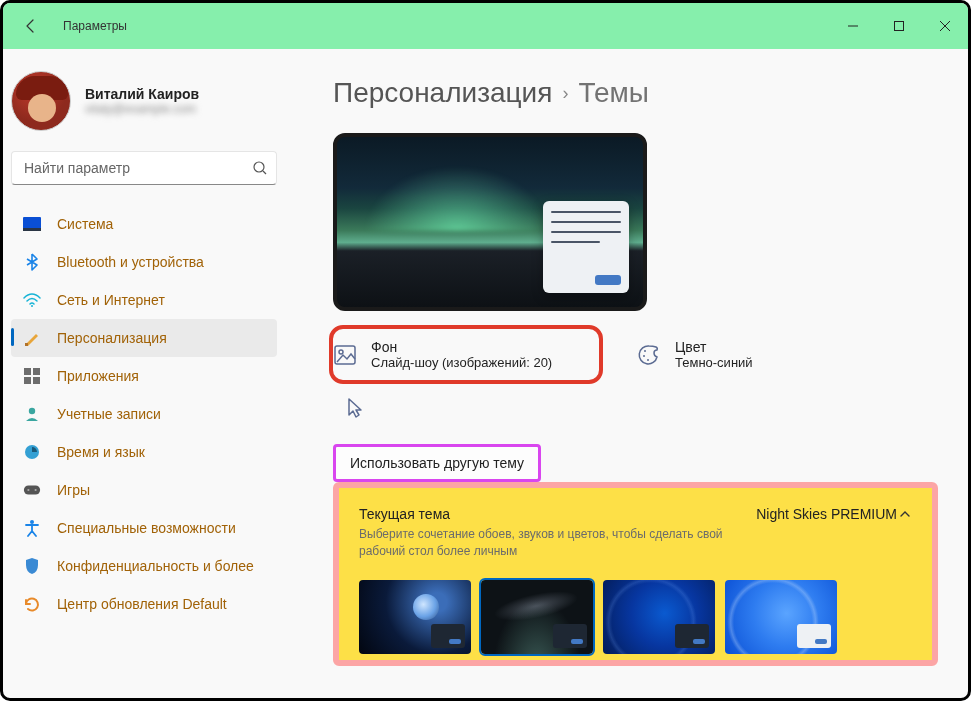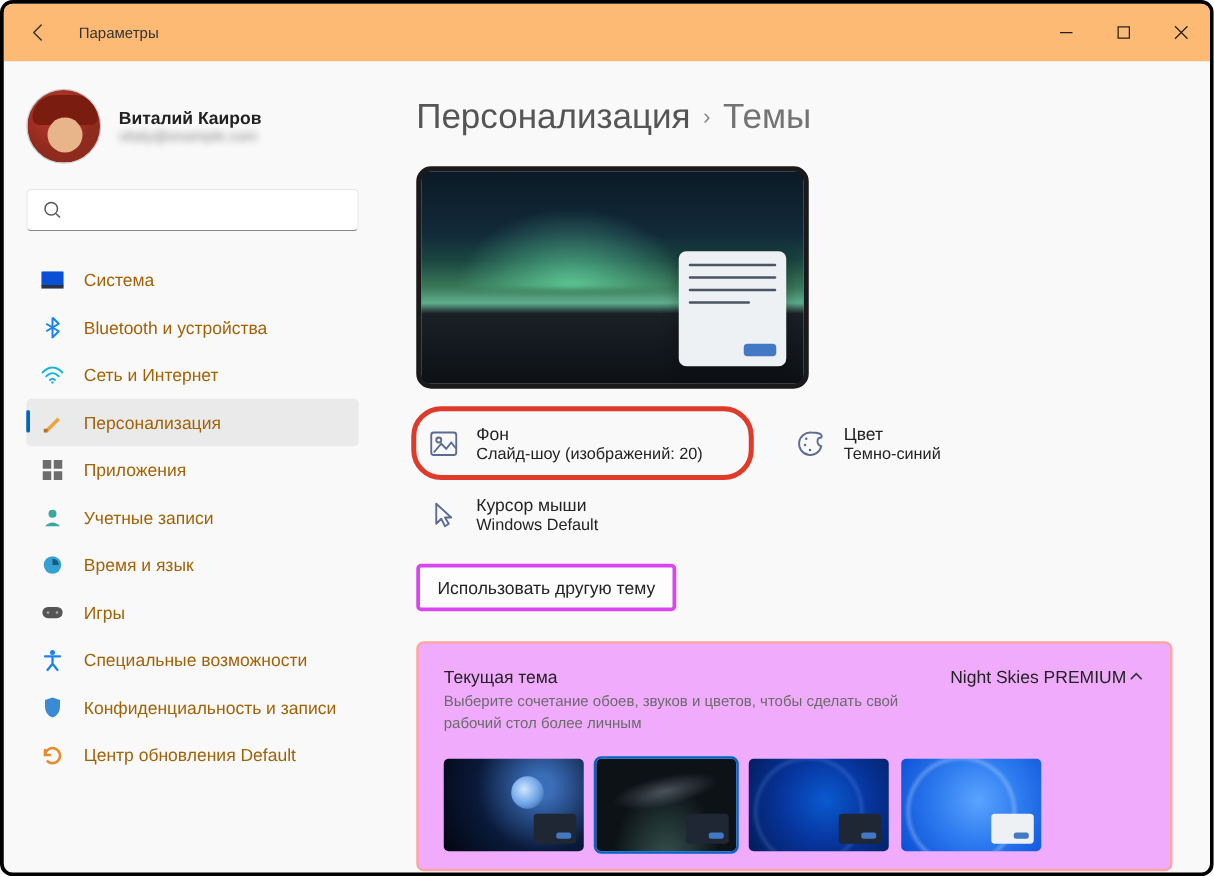--- a/index.html
+++ b/index.html
@@ -1,28 +1,28 @@
 <!DOCTYPE html>
 <html><head>
 <meta charset="utf-8">
 <style>
   * { box-sizing: border-box; margin: 0; padding: 0; }
   html, body { width: 971px; height: 701px; font-family: "Segoe UI", Arial, sans-serif; background: #fff; overflow: hidden; }
   .window { width: 971px; height: 701px; border: 3px solid #000; border-radius: 10px; background: #f9f9f9; position: relative; overflow: hidden; }
 
   
-  .titlebar { height: 46px; display: flex; align-items: center; padding-left: 12px; background: #fdba74; }
+  .titlebar { height: 46px; display: flex; align-items: center; padding-left: 12px; background: #86efac; }
   .back-btn { width: 32px; height: 32px; display: flex; align-items: center; justify-content: center; color: #444; border-radius: 4px; }
   .title-text { margin-left: 16px; font-size: 12px; color: #333; }
   .winbtns { margin-left: auto; display: flex; }
   .winbtn { width: 46px; height: 46px; display: flex; align-items: center; justify-content: center; color: #222; }
 
   
   .body { display: flex; height: calc(100% - 46px); }
-  .sidebar { width: 300px; padding: 8px 6px 0 18px; }
+  .sidebar { width: 300px; padding: 8px 6px 0 8px; }
   .main { flex: 1; padding: 28px 30px 0 30px; overflow: hidden; position: relative; }
 
   
   .profile { display: flex; align-items: center; gap: 14px; margin-bottom: 20px; margin-top: 14px; }
   .avatar-circle { width: 60px; height: 60px; border-radius: 50%; background: radial-gradient(circle at 40% 30%, #c0392b 0%, #8e2a1e 60%); border: 1px solid #ccc; position: relative; overflow: hidden; }
   .avatar-face { position: absolute; width: 28px; height: 28px; background: #e8b48a; border-radius: 50%; top: 22px; left: 16px; }
   .avatar-hat { position: absolute; width: 52px; height: 24px; background: #7a1c10; border-radius: 26px 26px 8px 8px; top: 4px; left: 4px; }
   .profile-name { font-size: 14px; font-weight: 600; color: #222; }
   .profile-email { font-size: 12px; color: #888; filter: blur(3px); }
 
@@ -48,30 +48,30 @@
   .preview { width: 314px; height: 178px; border: 4px solid #1a1a1a; border-radius: 12px; position: relative; overflow: hidden; background: linear-gradient(to bottom, #0b1a25 0%, #122a3a 30%, #1a4540 42%, #3b7a5a 55%, #5fae8e 62%, #1b2027 67%, #0d1115 100%); }
   .aurora { position: absolute; top: 24px; left: 20px; width: 200px; height: 70px; background: radial-gradient(ellipse at 50% 100%, rgba(120,255,190,0.6), transparent 65%); filter: blur(2px); }
   .preview-card { position: absolute; right: 14px; bottom: 14px; width: 86px; height: 92px; background: #eef1f4; border-radius: 6px; box-shadow: 0 4px 12px rgba(0,0,0,0.3); padding: 10px 8px; }
   .pc-line { height: 2px; background: #4a5566; border-radius: 1px; margin-bottom: 8px; }
   .pc-line.s { width: 70%; }
   .pc-btn { position: absolute; right: 8px; bottom: 8px; width: 26px; height: 10px; background: #4379c4; border-radius: 3px; }
 
   
   .tiles { display: grid; grid-template-columns: 1fr 1fr; gap: 8px 28px; margin-top: 18px; max-width: 560px; }
   .tile { display: flex; align-items: center; gap: 14px; padding: 8px 10px; border-radius: 6px; }
-  .tile.highlight { outline: 4px solid #e03a2a; border-radius: 20px; padding: 10px 10px; }
+  .tile.highlight { outline: 4px solid #e03a2a; border-radius: 10px; padding: 10px 0; }
   .tile-icon { width: 24px; height: 24px; color: #5b6b92; display: flex; align-items: center; justify-content: center; flex-shrink: 0; }
   .tile-title { font-size: 14px; color: #222; }
   .tile-sub { font-size: 13px; color: #222; }
 
   
   .btn { display: inline-block; margin-top: 16px; padding: 8px 14px; font-size: 14px; color: #222; background: #fdfdfd; border: 3px solid #d946ef; border-radius: 4px; }
 
   
-  .current-card { margin-top: 24px; background: #f0abfc; border: 2px solid #fca5a5; border-radius: 6px; padding: 18px 20px 0 20px; position: relative; min-height: 184px; }
+  .current-card { background: #fde047; border: 6px solid #fca5a5; border-radius: 6px; padding: 18px 20px 0 20px; position: relative; min-height: 184px; }
   .cc-head { display: flex; align-items: flex-start; justify-content: space-between; }
   .cc-title { font-size: 14px; font-weight: 400; color: #222; }
   .cc-sub { font-size: 12px; color: #6b6b6b; margin-top: 4px; max-width: 380px; line-height: 1.4; }
   .cc-right { display: flex; align-items: center; gap: 1px; font-size: 14px; color: #222; }
 
   .thumbs { display: flex; gap: 10px; margin-top: 20px; }
   .thumb { width: 112px; height: 74px; border-radius: 4px; position: relative; overflow: hidden; }
   .thumb.selected { outline: 2px solid #0067c0; outline-offset: 0; }
   .thumb .mini { position: absolute; right: 6px; bottom: 6px; width: 34px; height: 24px; background: #1e2733; border-radius: 3px; }
   .thumb .mini::after { content:""; position:absolute; right:4px; bottom:4px; width:12px; height:5px; background:#4379c4; border-radius:2px; }
@@ -128,20 +128,21 @@
           <div class="avatar-hat"></div>
             <div class="avatar-face"></div>
         </div>
         <div>
           <div class="profile-name">Виталий Каиров</div>
           <div class="profile-email">vitaly@example.com</div>
         </div>
       </div>
 
       <div class="search-box">
+        <input type="text" placeholder="Найти параметр" style="">
         <span class="search-icon">
           <svg width="16" height="16" viewBox="0 0 16 16">
               <circle cx="7" cy="7" r="5" stroke="#555" fill="none" stroke-width="1.2"></circle>
               <line x1="11" y1="11" x2="14" y2="14" stroke="#555" stroke-width="1.2"></line>
             </svg>
         </span>
       </div>
 
       <div>
         <div class="nav-item">
@@ -226,21 +227,21 @@
               </svg>
             </span>
           <span>Специальные возможности</span>
         </div>
         <div class="nav-item">
           <span class="nav-icon">
               <svg width="14" height="18" viewBox="0 0 14 18">
                 <path d="M7 1 L13 3 V8 Q13 15 7 17 Q1 15 1 8 V3 Z" fill="#3a8ad4"></path>
               </svg>
             </span>
-          <span>Конфиденциальность и записи</span>
+          <span>Конфиденциальность и более</span>
         </div>
         <div class="nav-item">
           <span class="nav-icon">
               <svg width="18" height="18" viewBox="0 0 18 18">
                 <path d="M3 9 A6 6 0 1 1 5 14" stroke="#e88a2a" fill="none" stroke-width="2" stroke-linecap="round"></path>
                 <path d="M3 5 V9 H7" stroke="#e88a2a" fill="none" stroke-width="2" stroke-linecap="round"></path>
               </svg>
             </span>
           <span>Центр обновления Default</span>
         </div>
@@ -292,24 +293,20 @@
             <div class="tile-title">Цвет</div>
             <div class="tile-sub">Темно-синий</div>
           </div>
         </div>
         <div class="tile">
           <span class="tile-icon">
               <svg width="24" height="24" viewBox="0 0 24 24">
                 <path d="M6 3 L6 19 L10 15 L13 21 L16 19 L13 14 L18 14 Z" stroke="#5b6b92" fill="none" stroke-width="1.5" stroke-linejoin="round"></path>
               </svg>
             </span>
-          <div>
-            <div class="tile-title">Курсор мыши</div>
-            <div class="tile-sub">Windows Default</div>
-          </div>
         </div>
       </div>
 
       <div class="btn">Использовать другую тему</div>
 
       <div class="current-card">
         <div class="cc-head">
           <div>
             <div class="cc-title">Текущая тема</div>
             <div class="cc-sub">Выберите сочетание обоев, звуков и цветов, чтобы сделать свой рабочий стол более личным</div>

